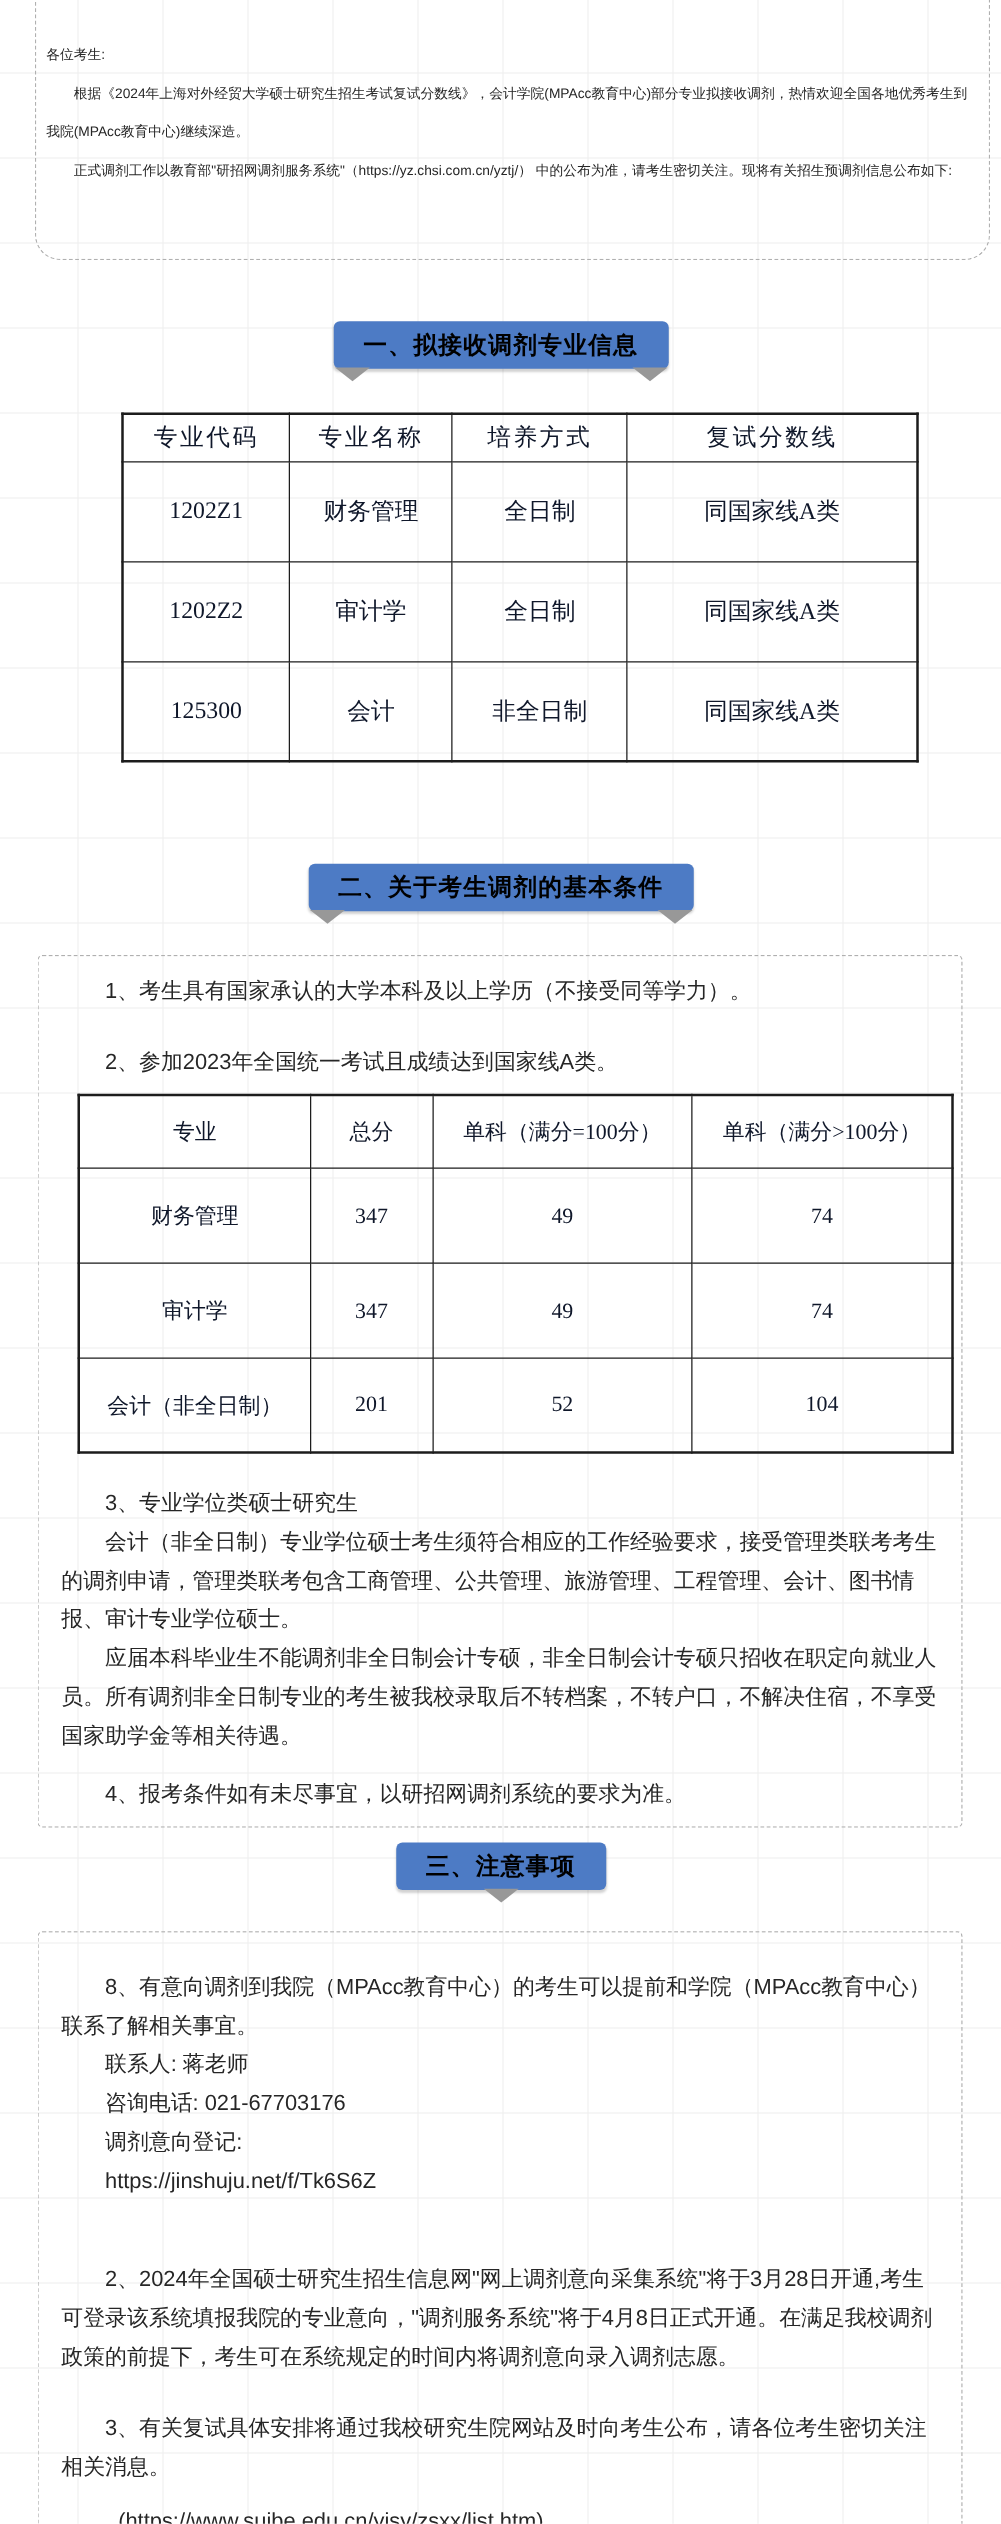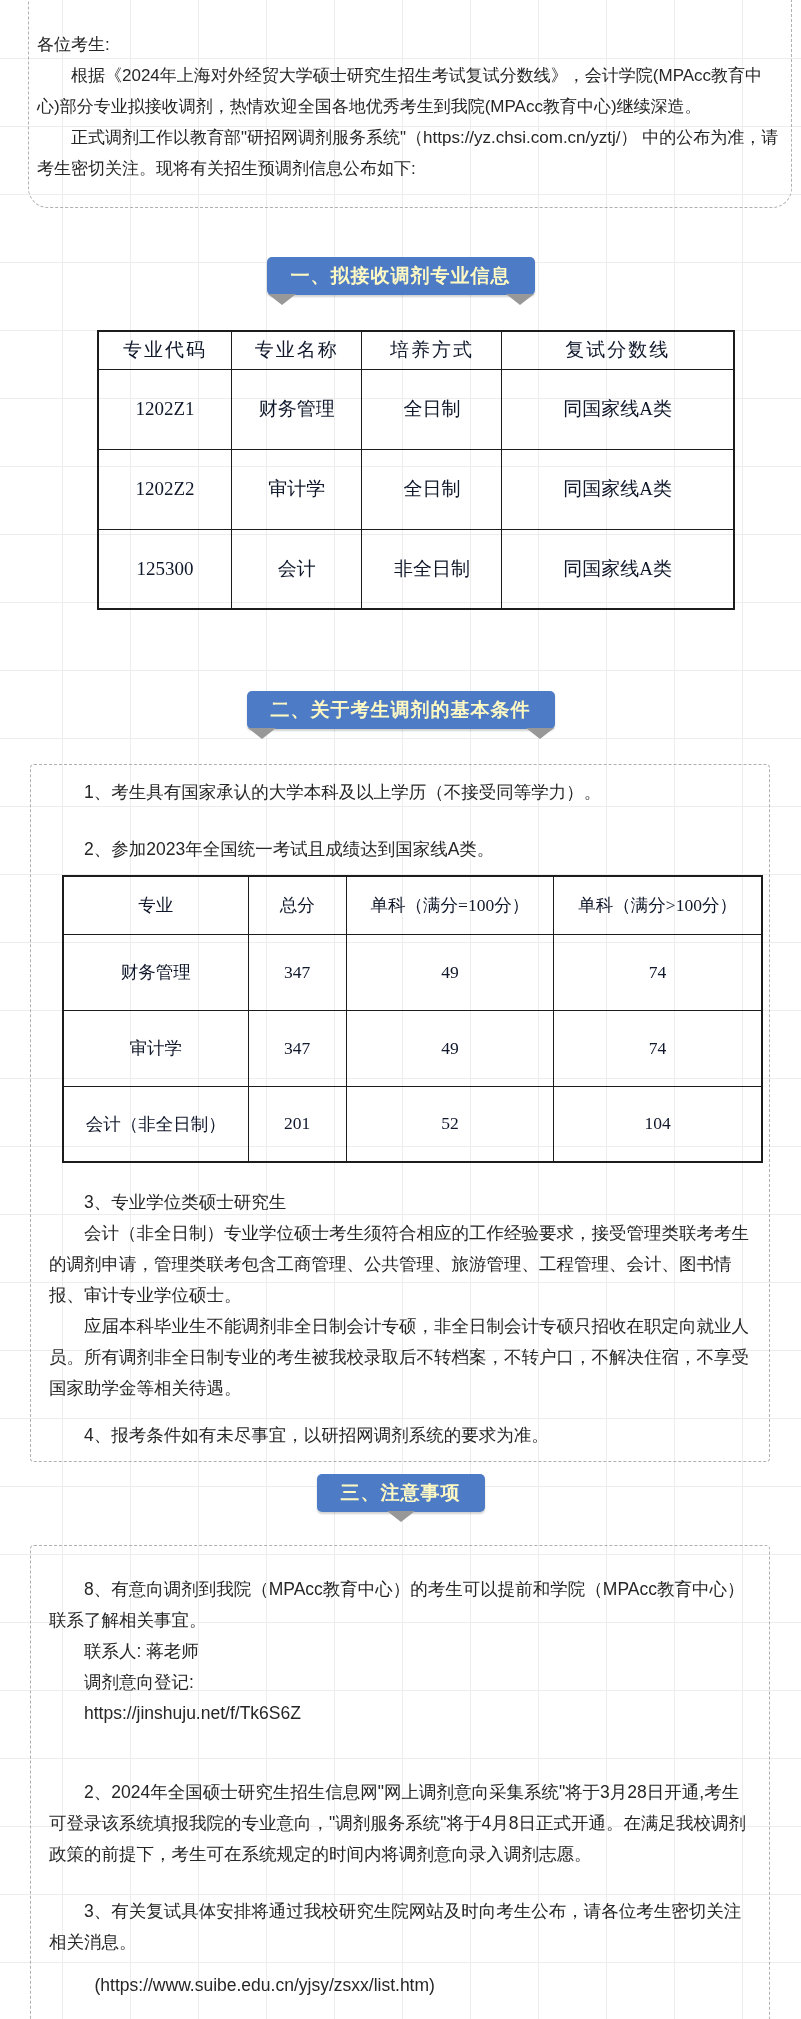--- a/index.html
+++ b/index.html
@@ -13,26 +13,26 @@
     background-position:-6px -10px;
     font-family:"Liberation Sans","DejaVu Sans",sans-serif;
     color:#262626;
   }
   .dashed-block{
     position:absolute;
     border:1px dashed #b0b0b0;
     box-sizing:border-box;
   }
   #block-intro{left:28px;top:-30px;width:764px;height:238px;border-radius:20px;padding:58px 10px 0 8px;}
-  #block-intro p{margin:0;font-size:17px;line-height:31px;}
+  #block-intro p{margin:0;font-size:11px;line-height:31px;}
   #block-intro p.indent{text-indent:2em;}
 
   .ribbon{
     position:absolute;left:50%;transform:translateX(-50%);
-    color:#fef9c3;font-size:19px;font-weight:bold;letter-spacing:1px;
+    color:#000000;font-size:19px;font-weight:bold;letter-spacing:1px;
     padding:6px 24px;border-radius:5px;white-space:nowrap;
     box-shadow:0 2px 2px rgba(0,0,0,0.18);
     z-index:2;text-align:center;
   }
   .ribbon .tri{
     position:absolute;bottom:-10px;width:0;height:0;z-index:-1;
     border-left:14px solid transparent;border-right:14px solid transparent;
     border-top:11px solid #989898;
   }
   .ribbon .tri.left{left:1px;}
@@ -150,19 +150,20 @@
 </div>
 
 <div class="ribbon" id="badge-3" style="background:#4d7bc5;">
   <span>三、注意事项</span>
   <span class="tri center"></span>
 </div>
 
 <div class="dashed-block" id="block-s3">
   <p class="body-p mt16">8、有意向调剂到我院（MPAcc教育中心）的考生可以提前和学院（MPAcc教育中心）联系了解相关事宜。</p>
   <p class="contact-line">联系人: 蒋老师</p>
+  <p class="contact-line">咨询电话: 021-67703176</p>
   <p class="contact-line">调剂意向登记:</p>
   <p class="contact-line url-text">https://jinshuju.net/f/Tk6S6Z</p>
   <p class="body-p mt48">2、2024年全国硕士研究生招生信息网"网上调剂意向采集系统"将于3月28日开通,考生可登录该系统填报我院的专业意向，"调剂服务系统"将于4月8日正式开通。在满足我校调剂政策的前提下，考生可在系统规定的时间内将调剂意向录入调剂志愿。</p>
   <p class="body-p mt26">3、有关复试具体安排将通过我校研究生院网站及时向考生公布，请各位考生密切关注相关消息。</p>
   <p class="body-p mt12 indent3 url-text">(https://www.suibe.edu.cn/yjsy/zsxx/list.htm)</p>
 
 </div>
 
 </body></html>

